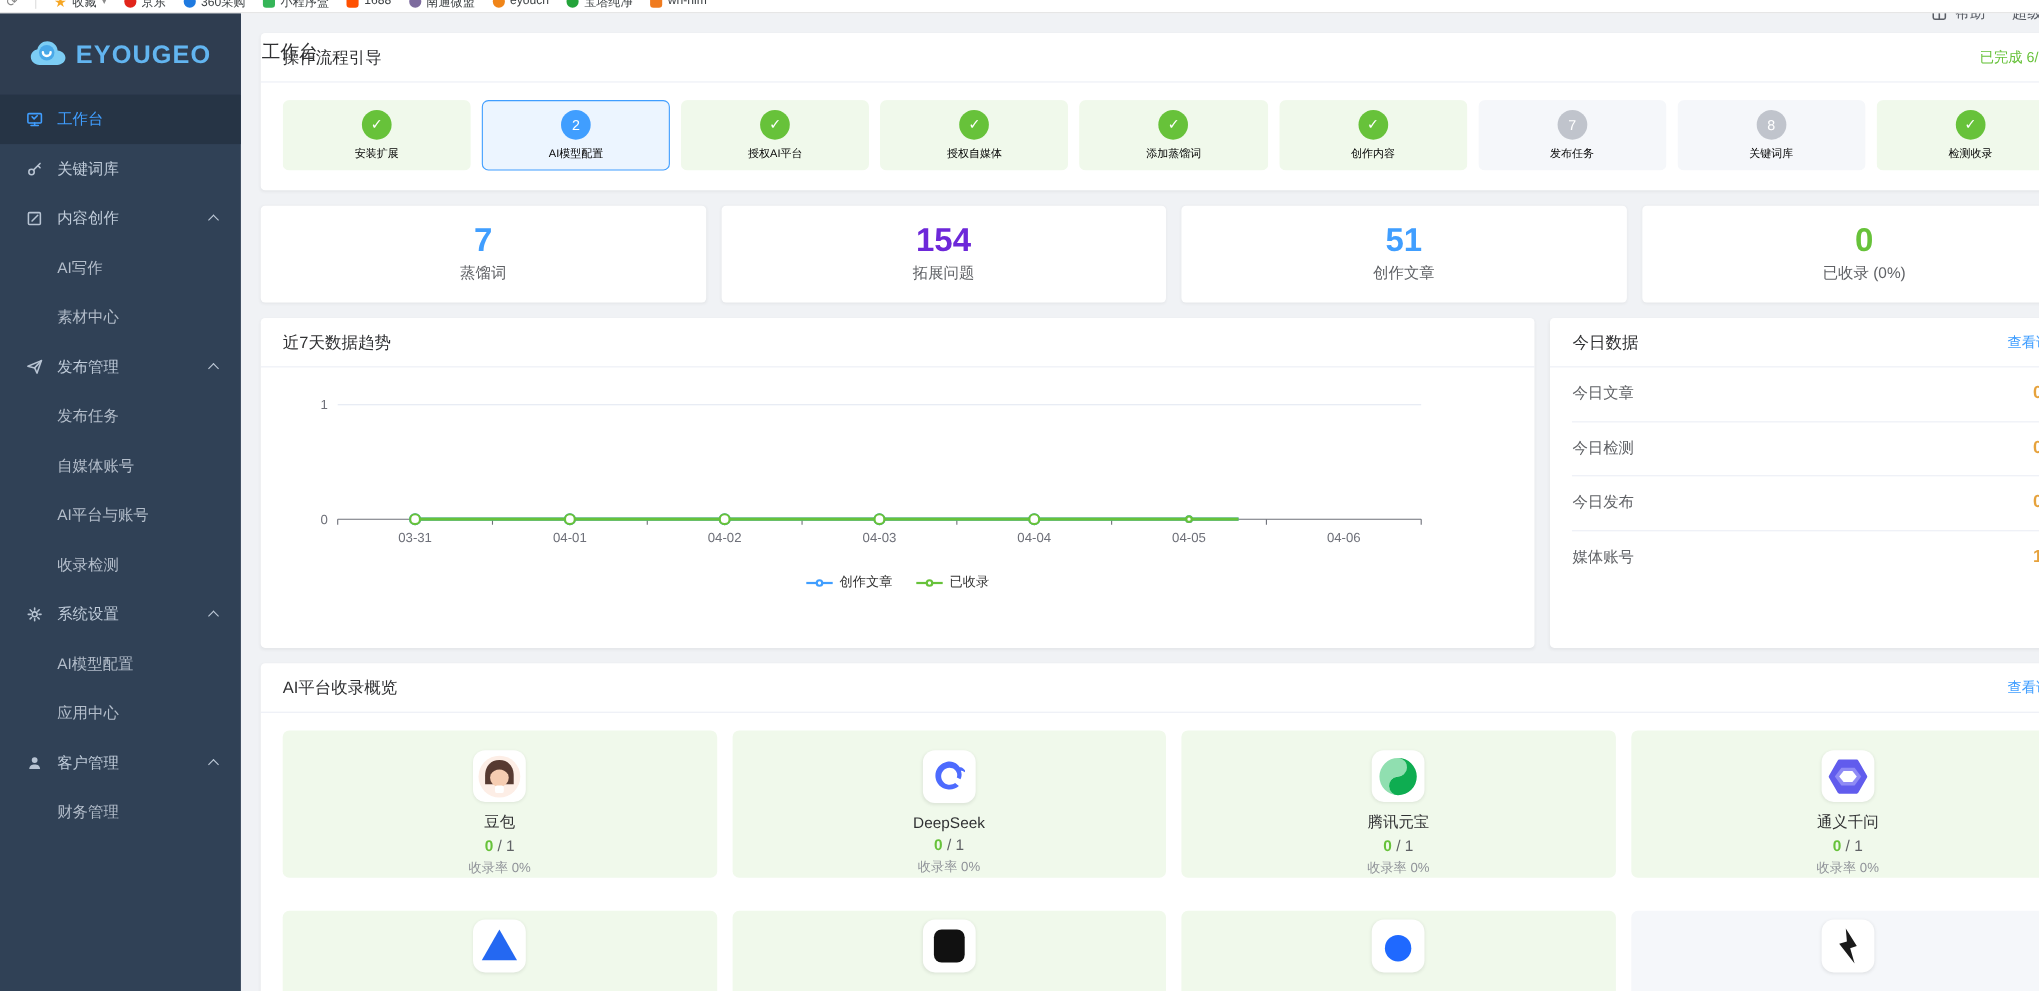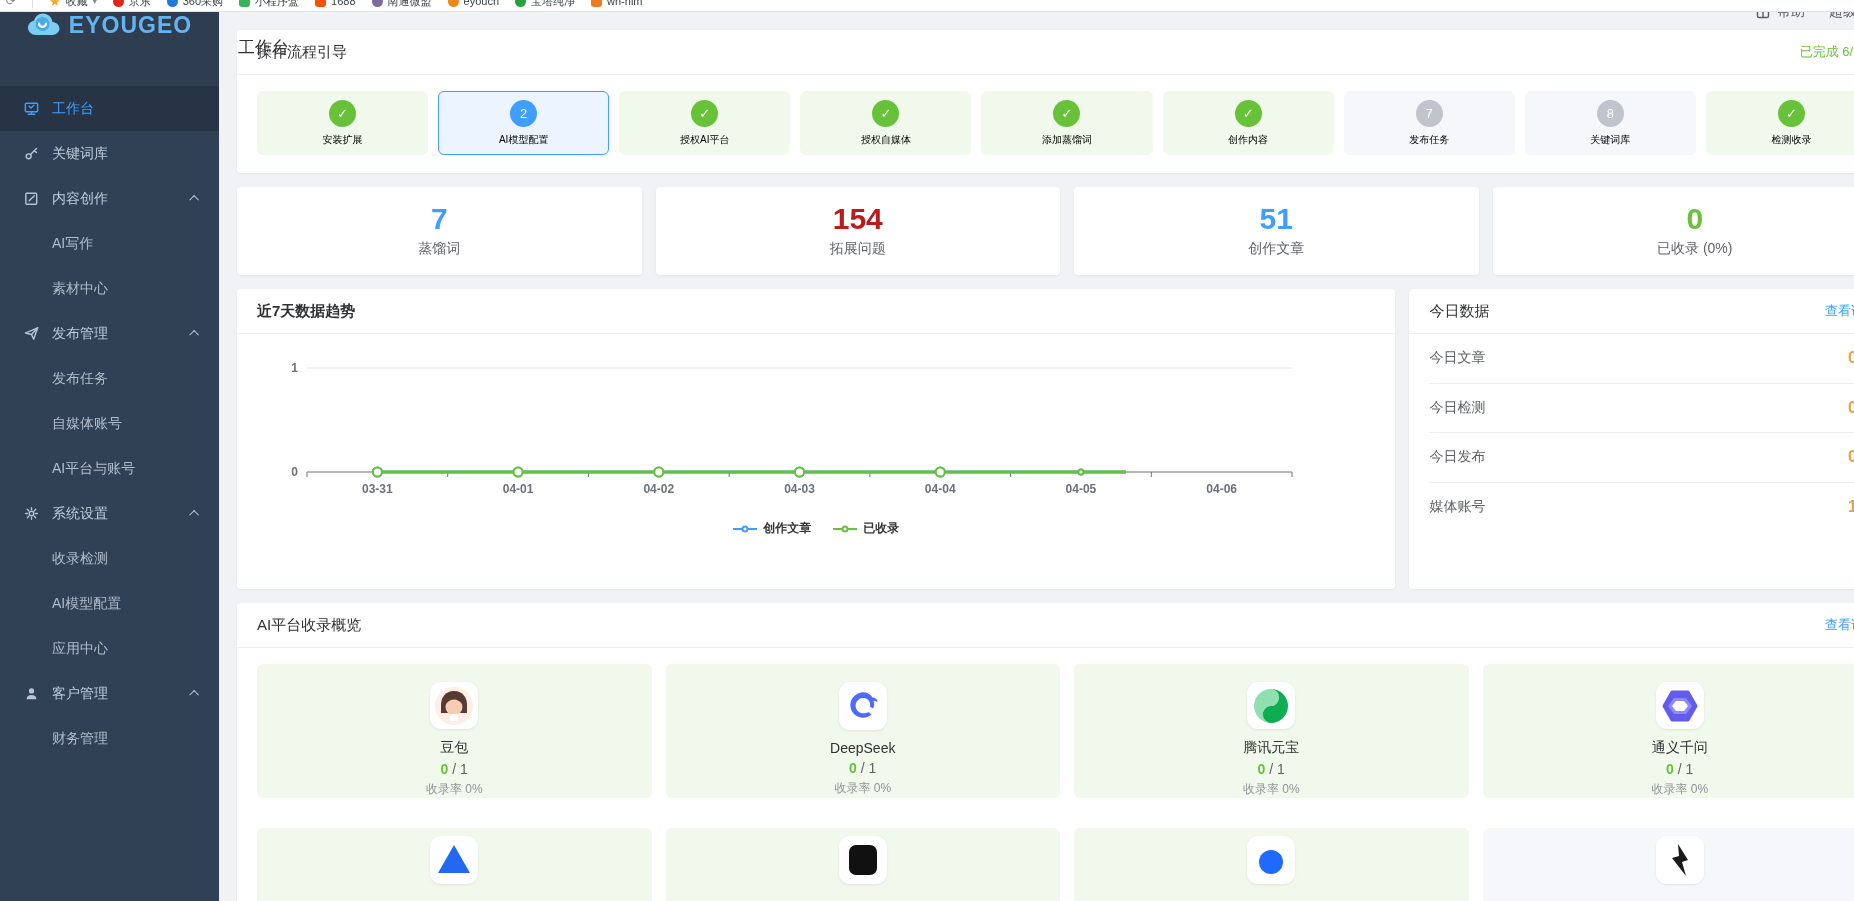--- a/index.html
+++ b/index.html
@@ -17,21 +17,21 @@
   .bm-fav { width:11px; height:11px; border-radius:3px; flex:none; }
   .bm-fav.round { border-radius:50%; }
   .bm-star { color:#f6a623; font-size:13px; line-height:11px; }
   .bm-caret { font-size:8px; color:#8a8a8a; }
 
   
   .app { display:flex; width:1854px; height:889px; }
 
   
   .sidebar { width:219px; flex:none; background:#304156; height:100%; overflow:hidden; }
-  .logo { height:74px; display:flex; align-items:flex-start; justify-content:center; gap:8px;
+  .logo { height:74px; display:flex; align-items:center; justify-content:center; gap:8px;
     background:#2f3d50; }
   .logo-text { color:#62b5f0; font-size:23px; font-weight:bold; letter-spacing:1px; }
   .menu { padding-top:0; }
   .menu-item { height:45px; display:flex; align-items:center; gap:12px; padding-left:22px;
     color:#bfcbd9; font-size:14px; cursor:pointer; position:relative; }
   .menu-item .mi-icon { width:18px; height:18px; flex:none; display:flex; align-items:center; justify-content:center; }
   .menu-item.child { padding-left:52px; color:#b3bdca; }
   .menu-item.active { background:#263445; color:#409eff; }
   .menu-item.active svg * { stroke:#409eff; }
   .chev-up { position:absolute; right:20px; width:7px; height:7px; border-left:1.6px solid #bfcbd9;
@@ -74,21 +74,21 @@
 
   
   .stats { display:flex; gap:14px; margin-bottom:14px; width:1660px; }
   .stat-card { flex:1; background:#fff; border-radius:4px; box-shadow:0 1px 3px rgba(0,0,0,.05);
     height:88px; display:flex; flex-direction:column; align-items:center; justify-content:center; gap:6px; }
   .stat-value { font-size:30px; font-weight:bold; color:#409eff; line-height:1; }
   .stat-label { font-size:14px; color:#606266; }
 
   
   .mid-row { display:flex; gap:14px; margin-bottom:14px; }
-  .chart-card { width:1314px; height:300px;font-weight:bold; }
+  .chart-card { width:1314px; height:300px; }
   .chart-wrap { padding:12px 20px 0 20px; }
   .legend { display:flex; justify-content:center; gap:22px; margin-top:2px; }
   .legend-item { display:flex; align-items:center; gap:6px; font-size:12px; color:#333; cursor:pointer; }
   .legend-mark { position:relative; width:24px; height:2px; }
   .legend-mark i { position:absolute; left:50%; top:50%; transform:translate(-50%,-50%);
     width:7px; height:7px; border-radius:50%; background:#fff; border:2px solid; display:block; }
 
   .today-card { width:553px; height:300px; }
   .today-rows { padding:0 40px 0 20px; }
   .today-row { height:49.5px; display:flex; align-items:center; justify-content:space-between;
@@ -221,32 +221,32 @@
         </div>
         <div class="menu-item child">
           <span>发布任务</span>
         </div>
         <div class="menu-item child">
           <span>自媒体账号</span>
         </div>
         <div class="menu-item child">
           <span>AI平台与账号</span>
         </div>
+        <div class="menu-item child">
+          <span>收录检测</span>
+        </div>
         <div class="menu-item ">
           <span class="mi-icon">
             <svg width="17" height="17" viewBox="0 0 18 18">
               <circle cx="9" cy="9" r="2.4"></circle>
               <path d="M9 2.8v2M9 13.2v2M2.8 9h2M13.2 9h2M4.6 4.6l1.4 1.4M12 12l1.4 1.4M13.4 4.6L12 6M6 12l-1.4 1.4"></path>
             </svg>
           </span>
           <span>系统设置</span>
           <span class="chev-up"></span>
-        </div>
-        <div class="menu-item child">
-          <span>收录检测</span>
         </div>
         <div class="menu-item child">
           <span>AI模型配置</span>
         </div>
         <div class="menu-item child">
           <span>应用中心</span>
         </div>
         <div class="menu-item ">
           <span class="mi-icon">
             <svg width="17" height="17" viewBox="0 0 18 18">
@@ -324,21 +324,21 @@
   </div>
           </div>
       </section>
 
       <section class="stats" id="stats">
           <div class="stat-card">
     <div class="stat-value" style="color: rgb(64, 158, 255);">7</div>
     <div class="stat-label">蒸馏词</div>
   </div>
           <div class="stat-card">
-    <div class="stat-value" style="color: #b91c1c;">154</div>
+    <div class="stat-value" style="color: #6d28d9;">154</div>
     <div class="stat-label">拓展问题</div>
   </div>
           <div class="stat-card">
     <div class="stat-value" style="color: rgb(64, 158, 255);">51</div>
     <div class="stat-label">创作文章</div>
   </div>
           <div class="stat-card">
     <div class="stat-value" style="color: rgb(103, 194, 58);">0</div>
     <div class="stat-label">已收录 (0%)</div>
   </div>

